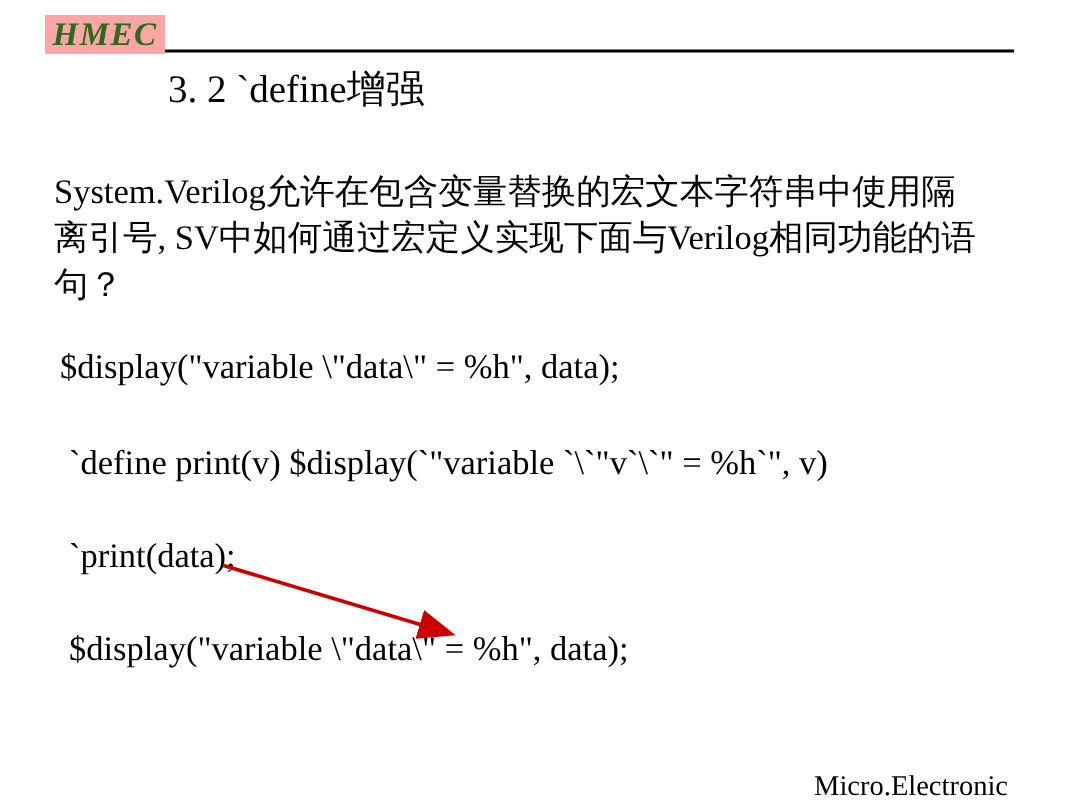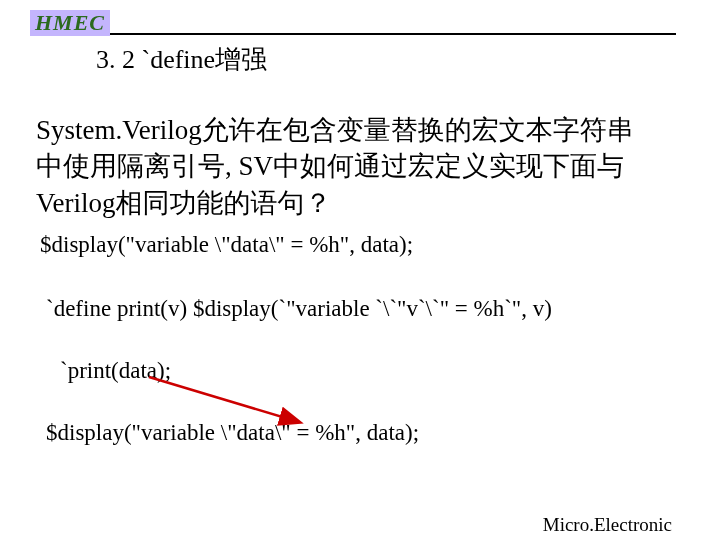--- a/index.html
+++ b/index.html
@@ -33,50 +33,50 @@
       width: 640px;
       height: 2px;
       background: #000;
     }
     .hmec-box {
       position: absolute;
       top: 4px;
       left: 30px;
       width: 80px;
       height: 26px;
-      background: #c4b5fd;
+      background: #fca5a5;
       text-align: center;
     }
     .title {
       position: absolute;
       top: 42px;
-      left: 96px;
+      left: 112px;
       font-size: 26px;
       color: #000;
       font-family: "SimSun", "Times New Roman", serif;
     }
     .paragraph {
       position: absolute;
       top: 112px;
       left: 36px;
       width: 620px;
-      font-size: 27px;
+      font-size: 23px;
       color: #000;
       line-height: 1.35;
     }
     .code-line {
       font-family: "Times New Roman", "SimSun", serif;
       font-size: 23px;
       color: #000;
       position: absolute;
       left: 40px;
     }
     .c1 { top: 232px; }
     .c2 { top: 296px; left: 46px; }
-    .c3 { top: 358px; left: 60px; }
+    .c3 { top: 358px; left: 46px; }
     .c4 { top: 420px; left: 46px; }
     .footer {
       position: absolute;
       bottom: 6px;
       right: 48px;
       font-family: "Times New Roman", serif;
       font-size: 19px;
       color: #000;
       text-align: center;
       line-height: 1.0;

